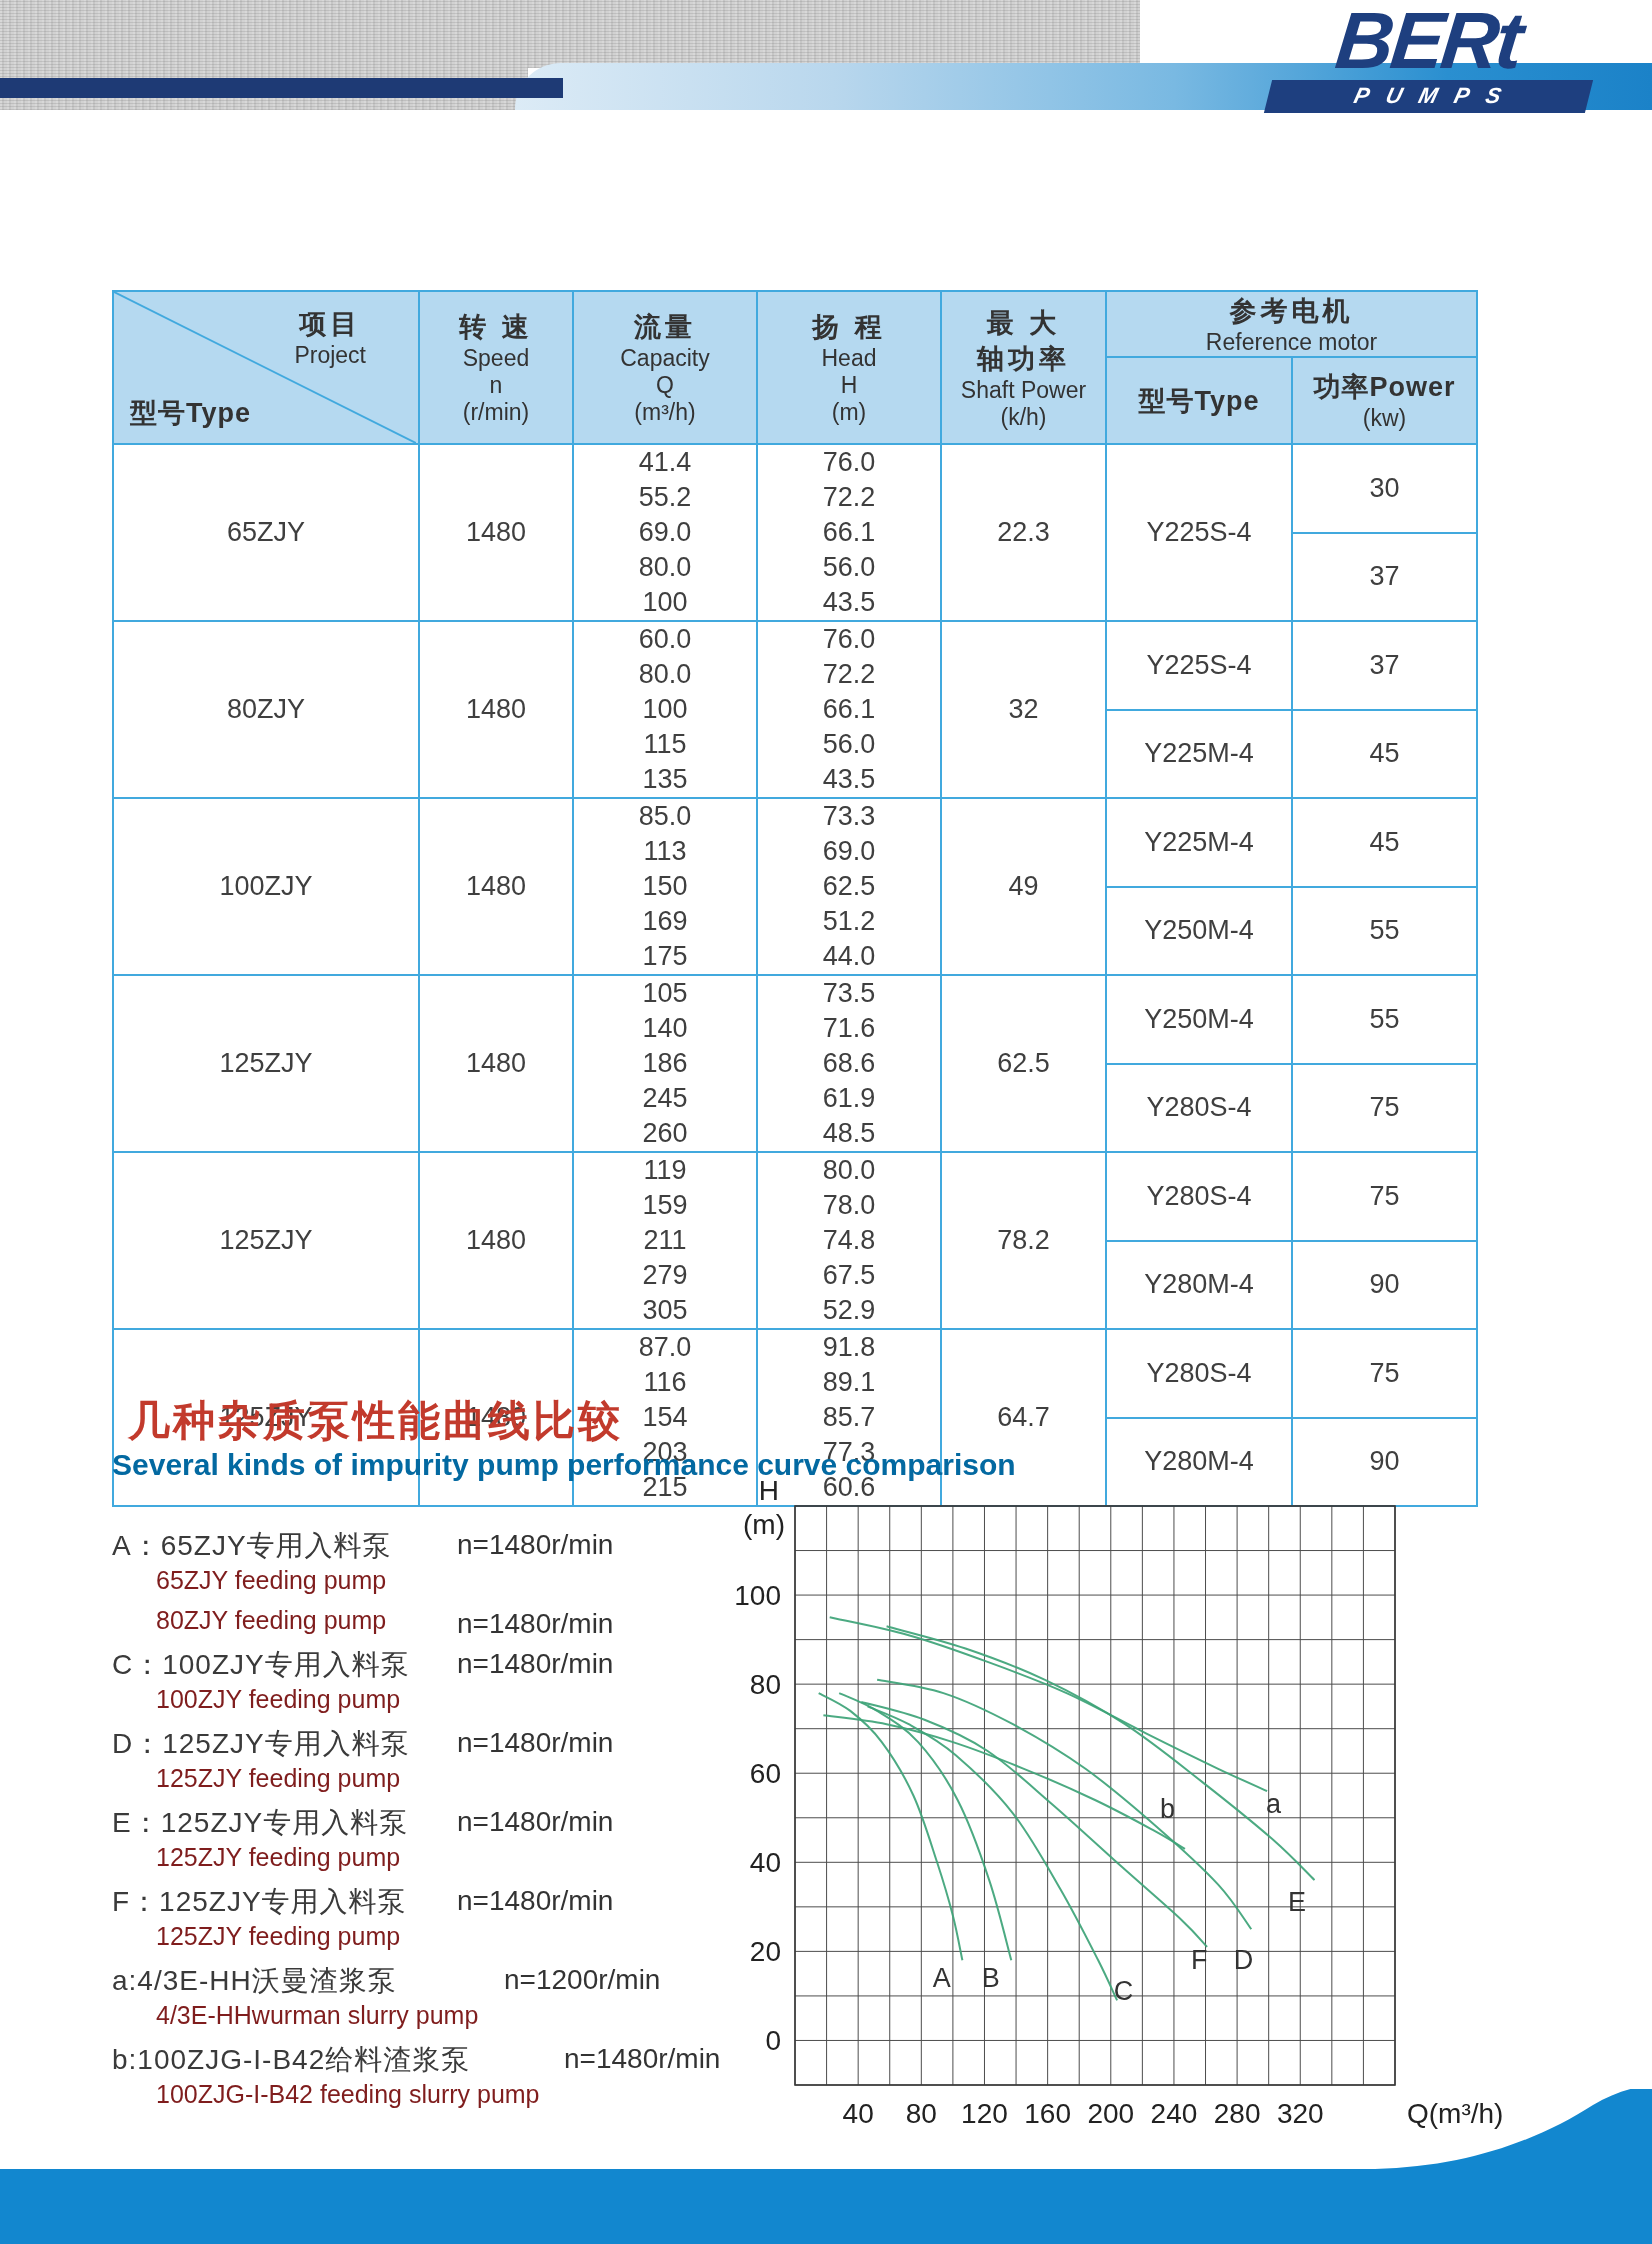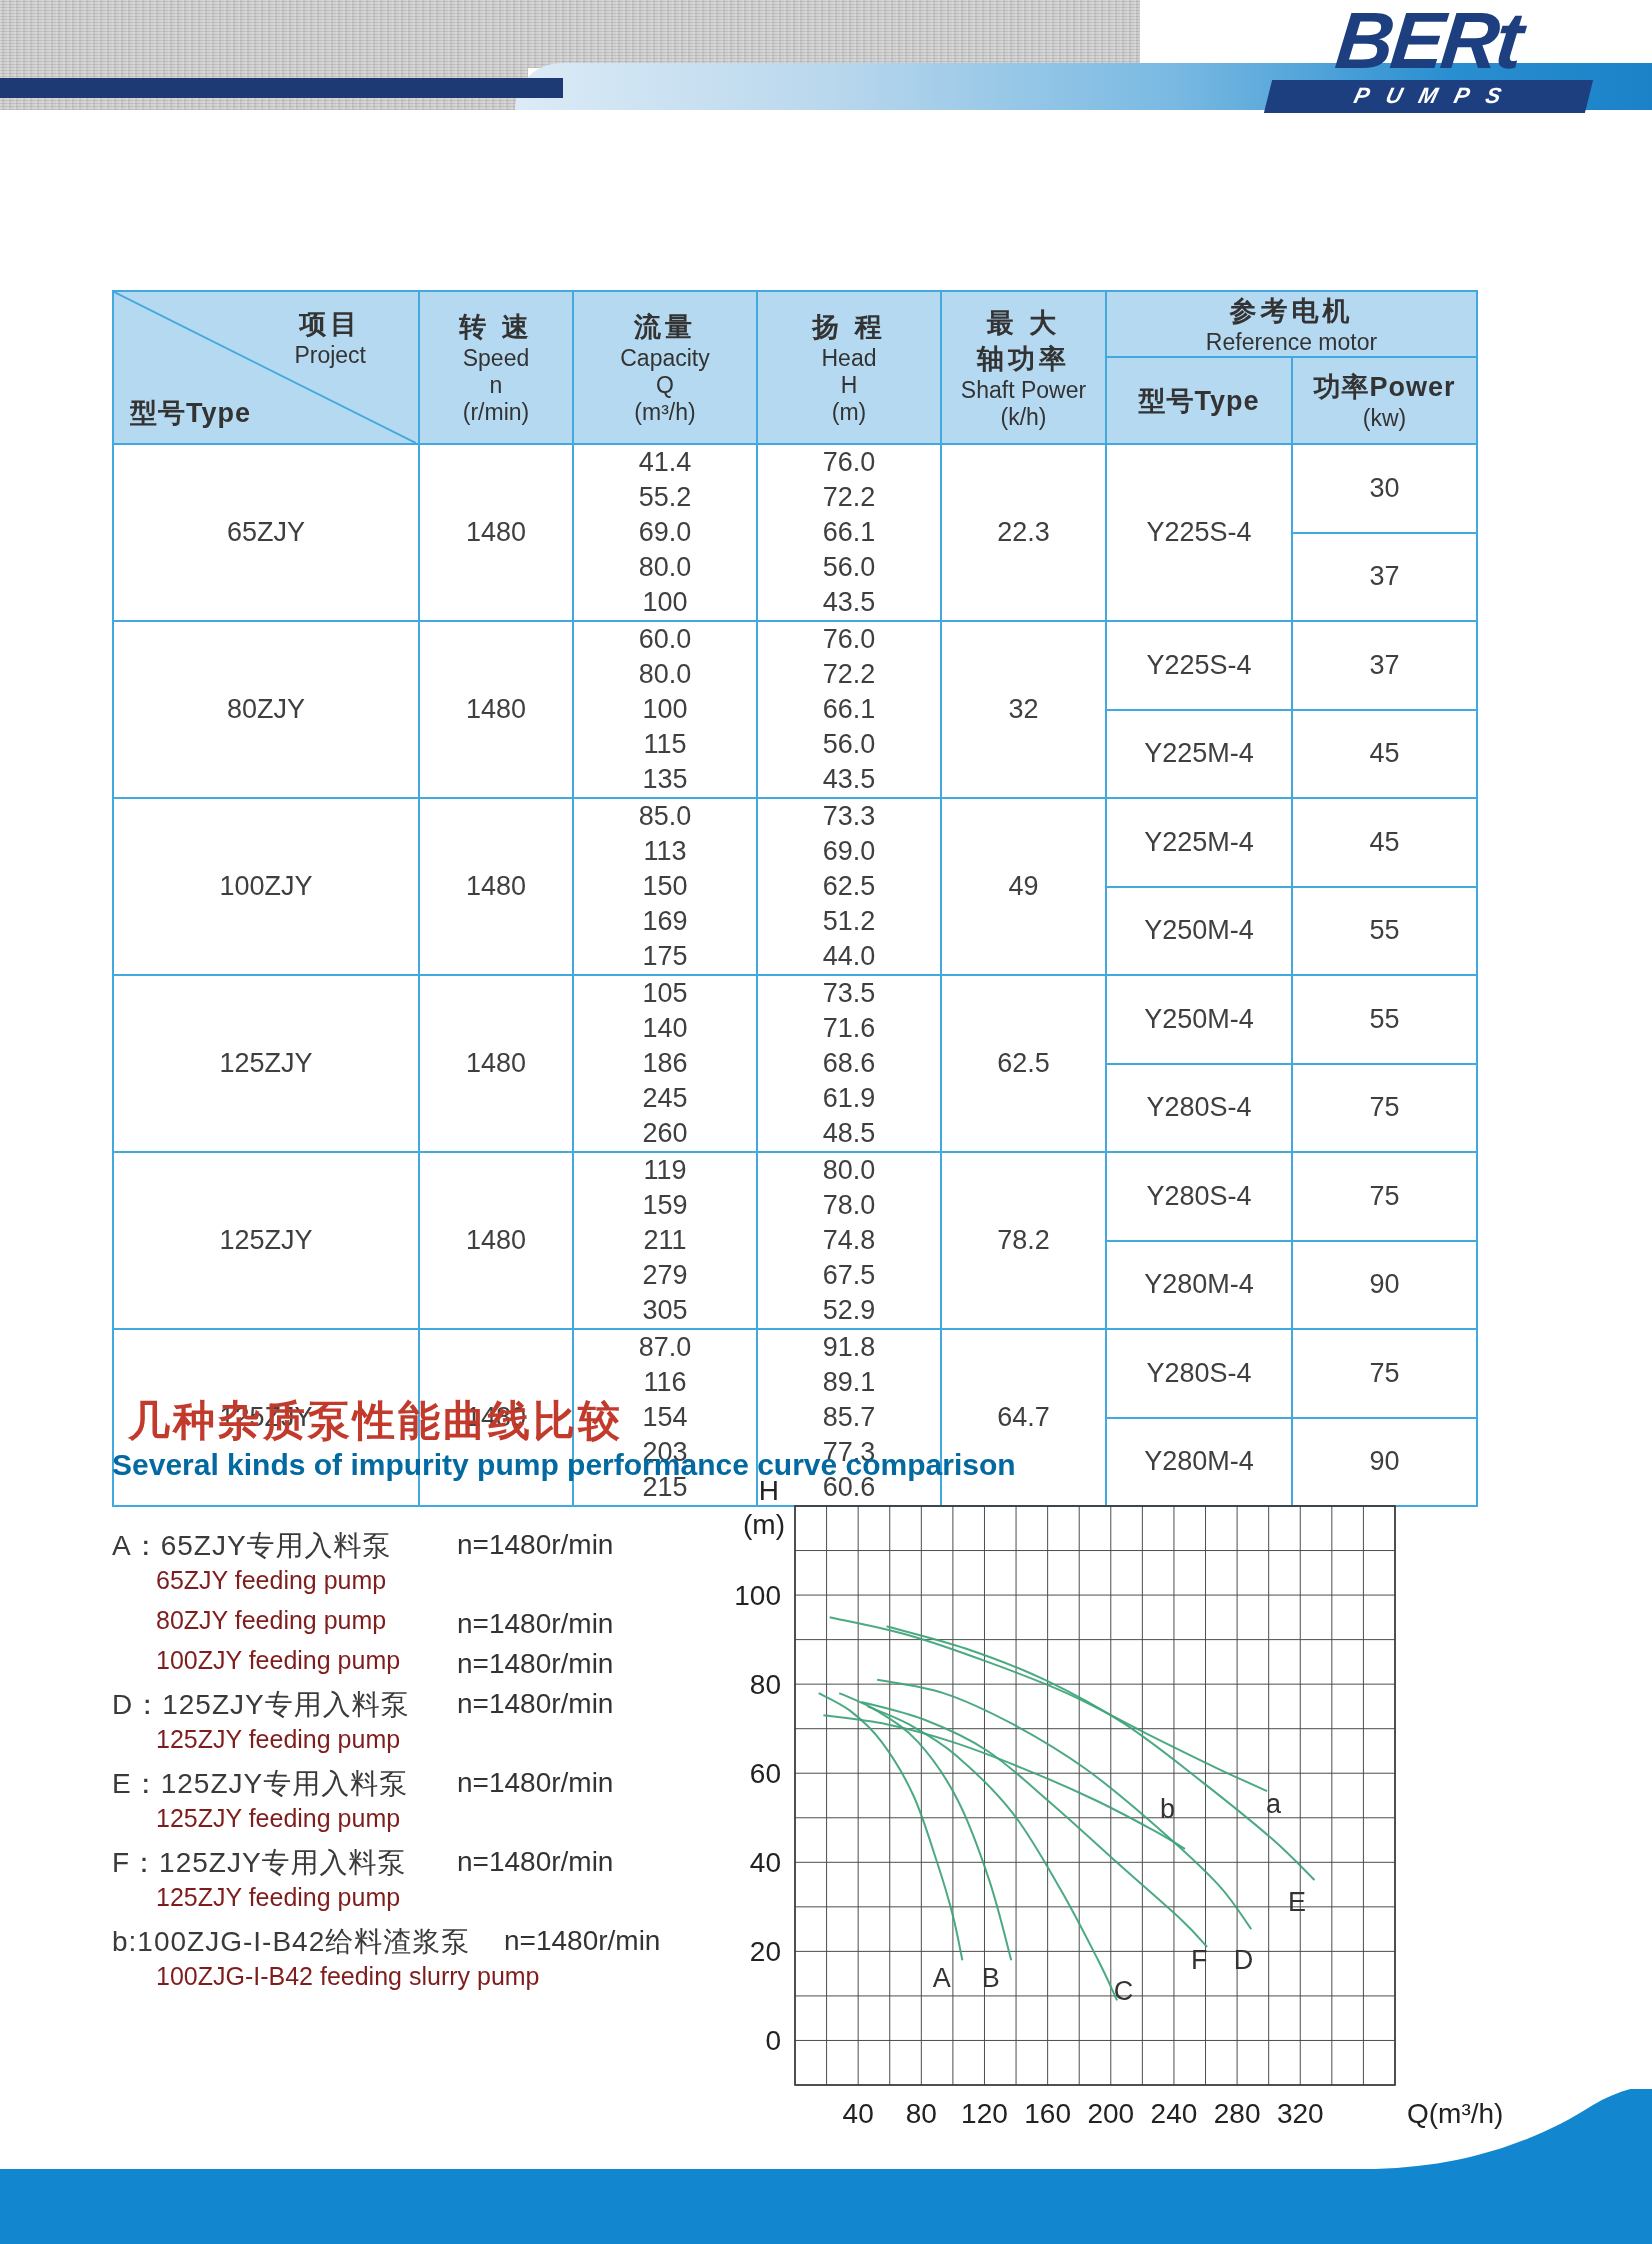--- a/index.html
+++ b/index.html
@@ -272,37 +272,43 @@
     <div class="li">
       <div class="zh1">A：65ZJY专用入料泵</div>
       <div class="en1">65ZJY  feeding pump</div>
       <div class="spd">n=1480r/min</div>
     </div>
     <div class="li">
       <div class="en1">80ZJY  feeding pump</div>
       <div class="spd">n=1480r/min</div>
     </div>
     <div class="li">
+      <div class="zh1">C：100ZJY专用入料泵</div>
       <div class="en1">100ZJY  feeding pump</div>
       <div class="spd">n=1480r/min</div>
     </div>
     <div class="li">
       <div class="zh1">D：125ZJY专用入料泵</div>
       <div class="en1">125ZJY  feeding pump</div>
       <div class="spd">n=1480r/min</div>
     </div>
     <div class="li">
       <div class="zh1">E：125ZJY专用入料泵</div>
       <div class="en1">125ZJY  feeding pump</div>
       <div class="spd">n=1480r/min</div>
     </div>
     <div class="li">
       <div class="zh1">F：125ZJY专用入料泵</div>
       <div class="en1">125ZJY  feeding pump</div>
       <div class="spd">n=1480r/min</div>
+    </div>
+    <div class="li">
+      <div class="zh1">a:4/3E-HH沃曼渣浆泵</div>
+      <div class="en1">4/3E-HHwurman slurry pump</div>
+      <div class="spd">n=1200r/min</div>
     </div>
     <div class="li">
       <div class="zh1">b:100ZJG-I-B42给料渣浆泵</div>
       <div class="en1">100ZJG-I-B42 feeding slurry pump</div>
       <div class="spd">n=1480r/min</div>
     </div>
   </div>
 
   <svg class="chart" width="830" height="700" viewBox="0 0 830 700">
       <g stroke="#4d4d4d" stroke-width="1">

